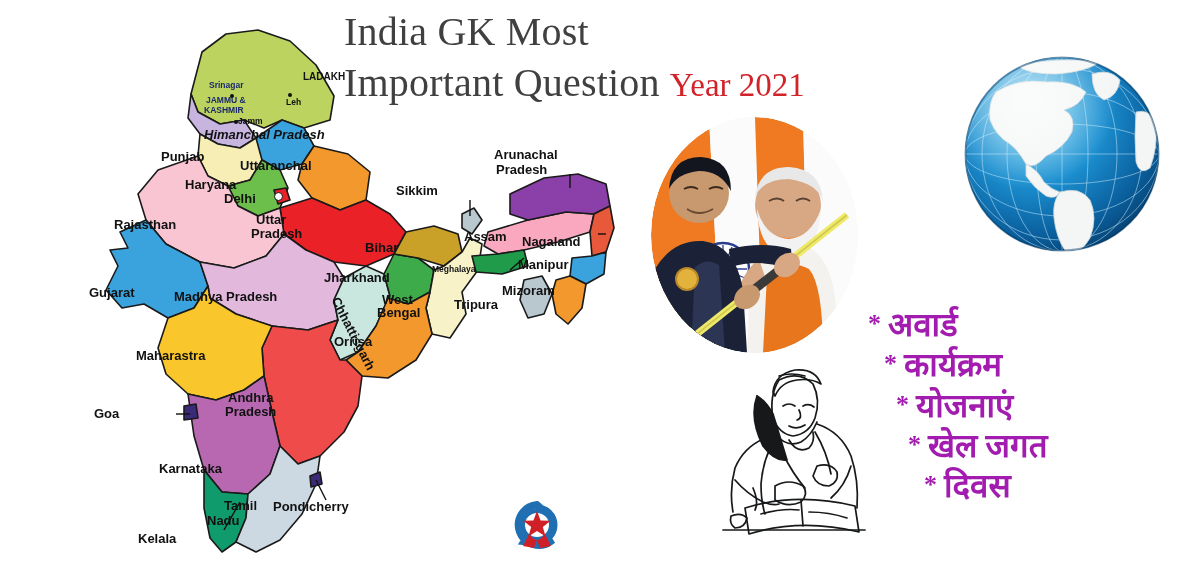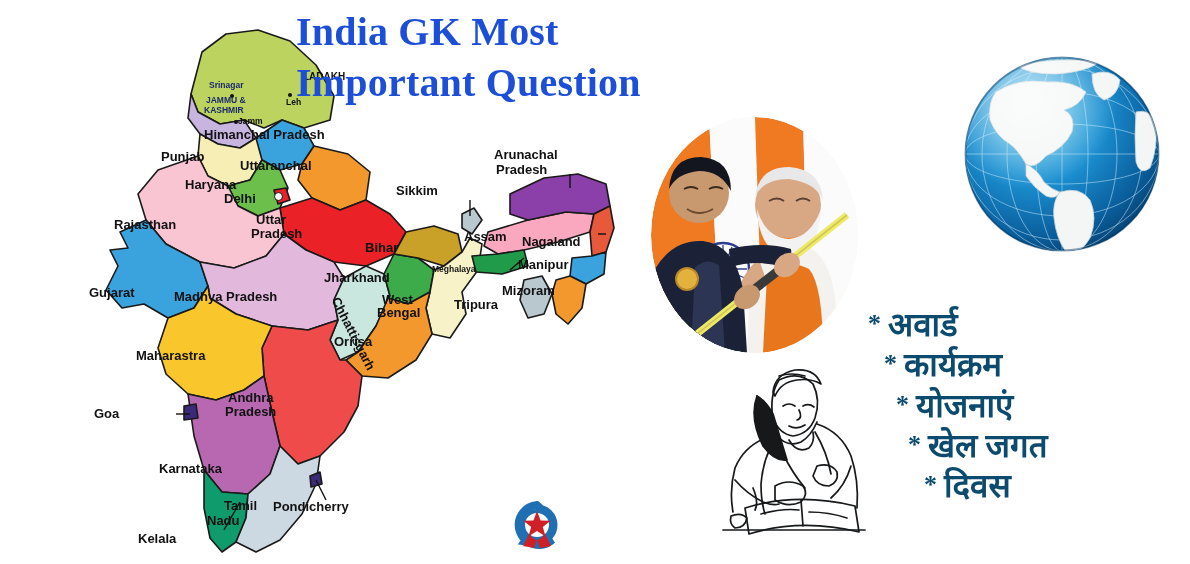--- a/index.html
+++ b/index.html
@@ -7,22 +7,22 @@
     width:1190px;height:564px;
     background:#ffffff;
     font-family:"Liberation Sans", sans-serif;
     overflow:hidden;
     position:relative;
   }
   .stage{position:relative;width:1190px;height:564px;overflow:hidden;background:#fff;}
 
   
   .title-block{position:absolute;left:296px;top:6px;width:580px;}
-  .title-line{font-family:"Liberation Serif", serif;font-weight:bold;font-size:40px;
-    color:#1d4ed8;line-height:1.28;letter-spacing:.2px;white-space:nowrap;}
+  .title-line{font-family:"Liberation Serif", serif;font-weight:normal;font-size:40px;
+    color:#404040;line-height:1.28;letter-spacing:.2px;white-space:nowrap;margin-left:48px;}
   .title-line2{display:flex;align-items:baseline;gap:10px;}
   .year{font-family:"Liberation Serif", serif;font-weight:normal;font-size:33px;color:#d2232a;}
 
   
   .map-wrap{position:absolute;left:58px;top:8px;width:560px;height:556px;}
   .map-svg{position:absolute;left:0;top:0;}
   .mlabel{position:absolute;font-family:"Liberation Sans", sans-serif;color:#111;
     font-size:13px;font-weight:bold;white-space:nowrap;line-height:1.05;}
   .mlabel.sm{font-size:10px;font-weight:bold;padding-left:40px;}
   .mlabel.xs{font-size:8.5px;font-weight:bold;}
@@ -37,21 +37,21 @@
   .photo-inner{position:absolute;inset:0;border-radius:50%;overflow:hidden;}
 
   
   .globe{position:absolute;left:960px;top:52px;width:205px;height:205px;}
 
   
   .writer{position:absolute;left:705px;top:362px;width:172px;height:178px;}
 
   
   .hindi-list{position:absolute;left:868px;top:305px;width:250px;
-    font-family:"Liberation Serif", serif;color:#0c4a6e;}
+    font-family:"Liberation Serif", serif;color:#a21caf;}
   .hindi-item{white-space:nowrap;font-size:33px;font-weight:bold;line-height:1.22;}
   .hindi-item .star{font-size:26px;vertical-align:4px;margin-right:7px;font-weight:bold;}
   .hi-0{margin-left:0px;}
   .hi-1{margin-left:16px;}
   .hi-2{margin-left:28px;}
   .hi-3{margin-left:40px;}
   .hi-4{margin-left:56px;}
 
   
   .logo{position:absolute;left:510px;top:498px;display:flex;align-items:center;gap:6px;}
@@ -144,21 +144,21 @@
     <div class="dot" style="left:230px;top:85px;"></div>
     <div class="dot" style="left:176px;top:112px;"></div>
     <div class="dot open" style="left:216px;top:184px;"></div>
 
     <div class="mlabel sm" style="left:205px;top:64px;">LADAKH</div>
     <div class="mlabel xs blue" style="left:151px;top:73px;">Srinagar</div>
     <div class="mlabel xs blue" style="left:148px;top:88px;">JAMMU &amp;</div>
     <div class="mlabel xs blue" style="left:146px;top:98px;">KASHMIR</div>
     <div class="mlabel xs" style="left:228px;top:90px;">Leh</div>
     <div class="mlabel xs" style="left:180px;top:109px;">Jamm</div>
-    <div class="mlabel" style="left:146px;top:120px;">Himanchal Pradesh</div>
+    <div class="mlabel" style="left:146px;top:120px;font-style:italic;">Himanchal Pradesh</div>
     <div class="mlabel" style="left:103px;top:142px;">Punjab</div>
     <div class="mlabel" style="left:182px;top:151px;">Uttaranchal</div>
     <div class="mlabel" style="left:127px;top:170px;">Haryana</div>
     <div class="mlabel" style="left:166px;top:184px;">Delhi</div>
     <div class="mlabel" style="left:56px;top:210px;">Rajasthan</div>
     <div class="mlabel" style="left:198px;top:205px;">Uttar</div>
     <div class="mlabel" style="left:193px;top:219px;">Pradesh</div>
     <div class="mlabel" style="left:292px;top:233px;margin-left:15px;">Bihar</div>
     <div class="mlabel" style="left:338px;top:176px;">Sikkim</div>
     <div class="mlabel" style="left:436px;top:140px;">Arunachal</div>
@@ -184,20 +184,21 @@
     <div class="mlabel" style="left:166px;top:491px;text-align:right;">Tamil</div>
     <div class="mlabel" style="left:149px;top:506px;">Nadu</div>
     <div class="mlabel" style="left:215px;top:492px;">Pondicherry</div>
     <div class="mlabel" style="left:80px;top:524px;">Kelala</div>
   </div>
 
   <div class="title-block">
     <div class="title-line">India GK Most</div>
     <div class="title-line2">
       <span class="title-line">Important Question</span>
+      <span class="year">Year 2021</span>
     </div>
   </div>
 
   <div class="photo">
     <svg class="photo-inner" width="207" height="236" viewBox="0 0 207 236">
       <defs>
         <clipPath id="pclip">
             <ellipse cx="103.5" cy="118" rx="103.5" ry="118"></ellipse>
           </clipPath>
       </defs>

